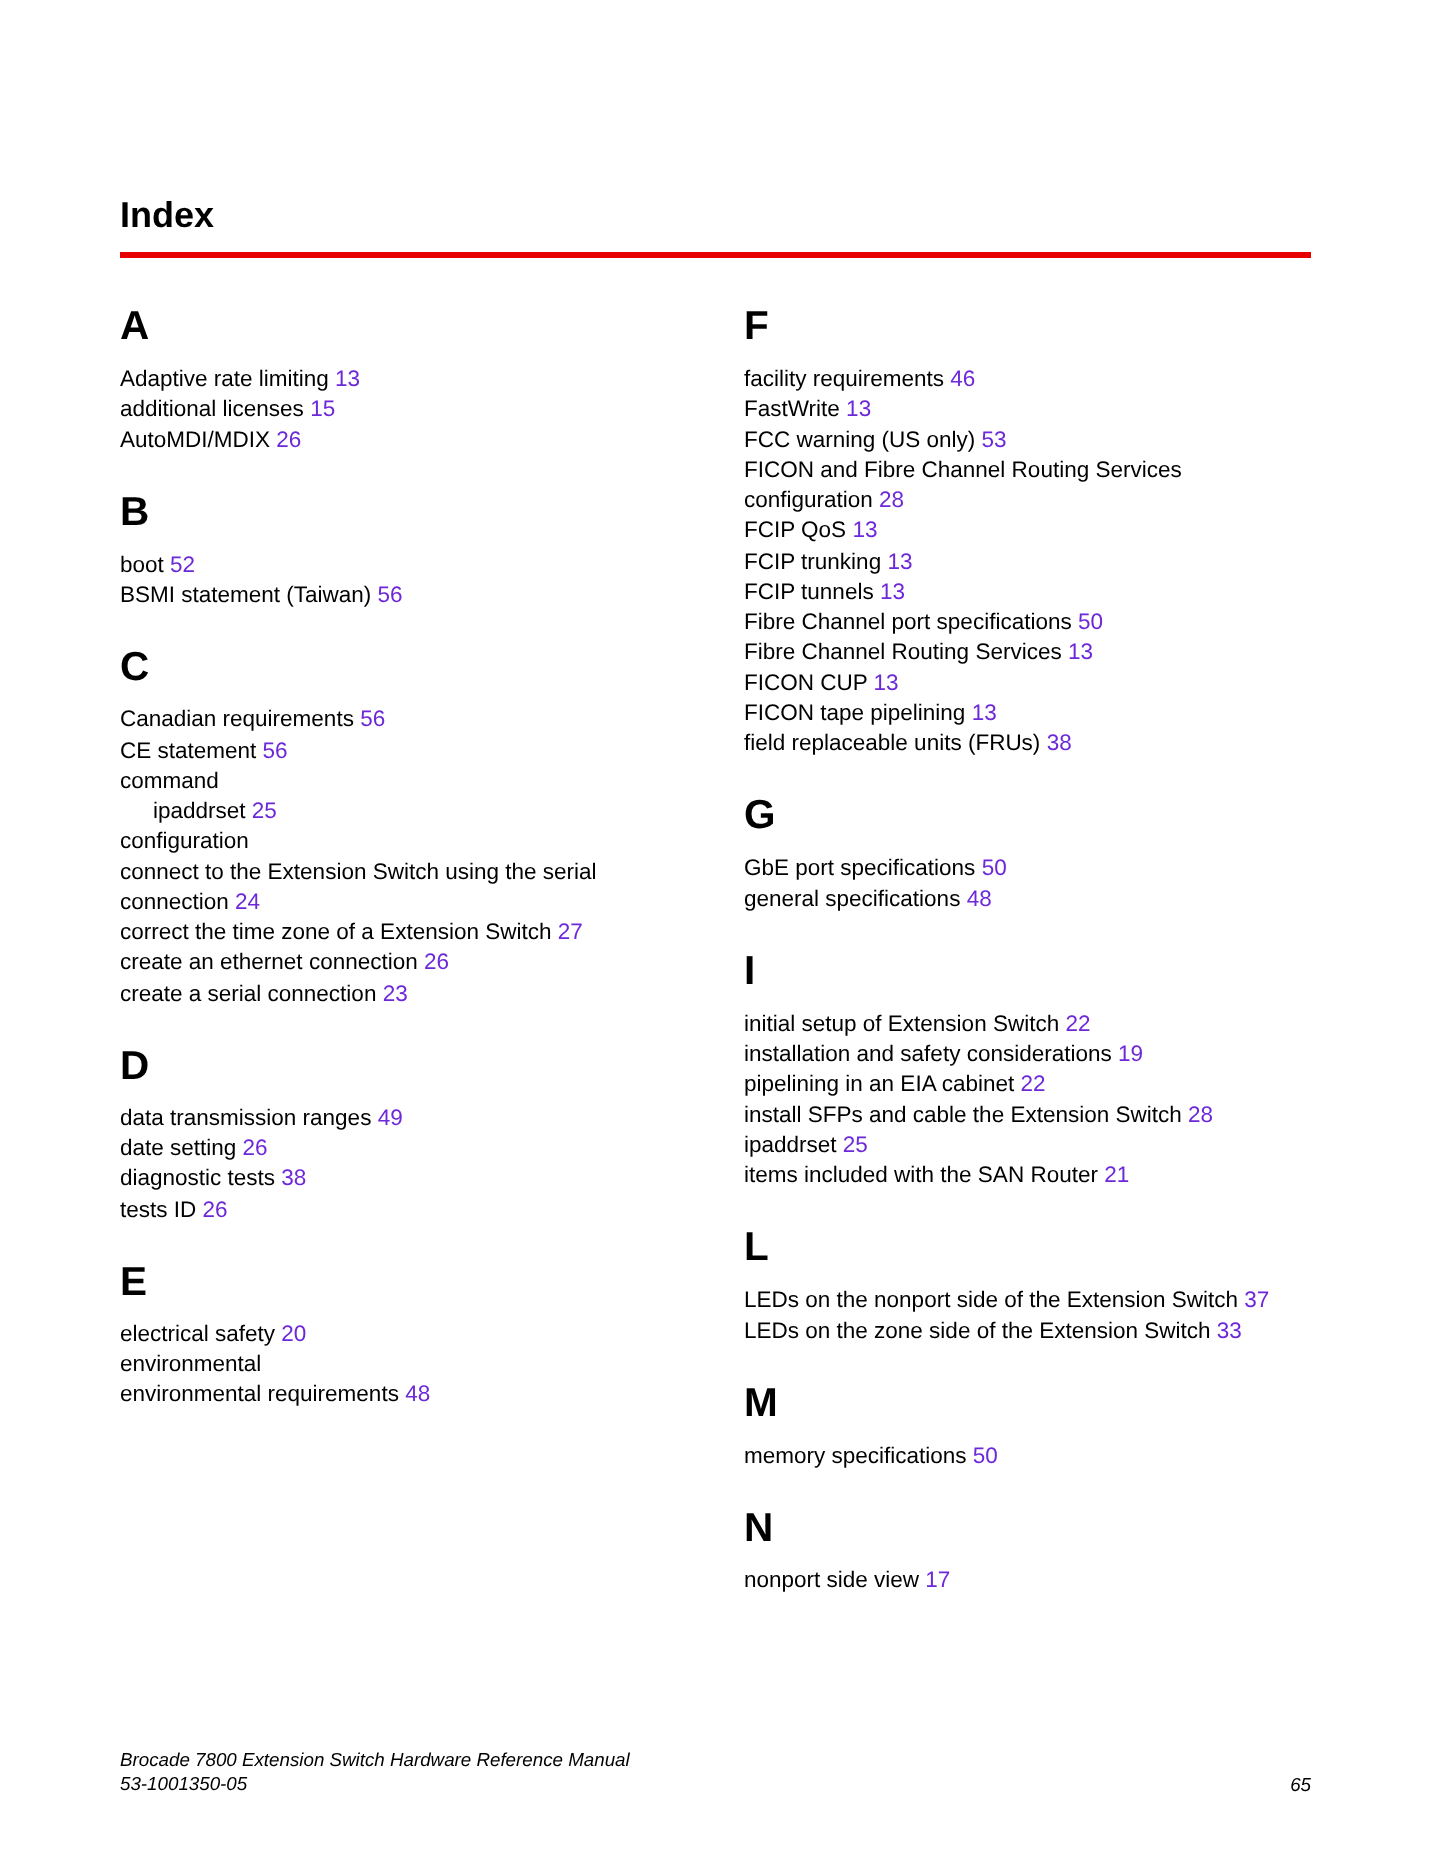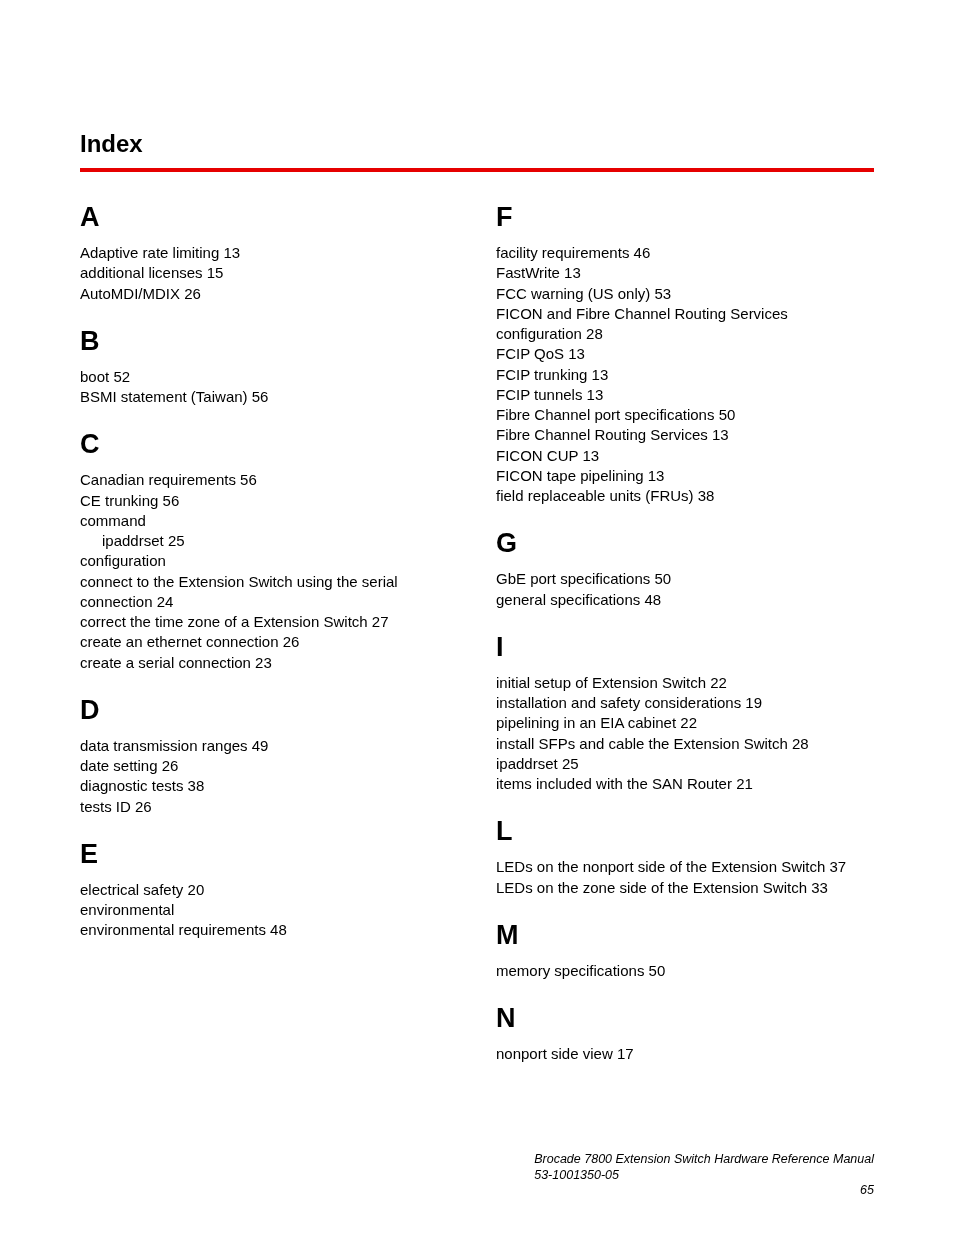--- a/index.html
+++ b/index.html
@@ -46,33 +46,32 @@
     font-size: 15px;
     line-height: 1.35;
   }
   .entry {
     margin: 0;
   }
   .sub {
     padding-left: 22px;
   }
   .pg {
-    color: #000000;
+    color: #6d28d9;
   }
   .footer {
     position: absolute;
     bottom: 38px;
     left: 80px;
     right: 80px;
     display: flex;
     justify-content: space-between;
     align-items: flex-end;
     font-size: 12.5px;
     font-style: italic;
-    flex-direction: column;
   }
   .footer-left {
     line-height: 1.3;
   }
   .footer-right {
     font-style: italic;
   }
 </style>
 </head>
 <body>
@@ -90,21 +89,21 @@
           <div class="entry"><span>AutoMDI/MDIX </span><span class="pg">26</span></div>
         </div>
         <div class="letter">B</div>
         <div class="entries">
           <div class="entry"><span>boot </span><span class="pg">52</span></div>
           <div class="entry"><span>BSMI statement (Taiwan) </span><span class="pg">56</span></div>
         </div>
         <div class="letter">C</div>
         <div class="entries">
           <div class="entry"><span>Canadian requirements </span><span class="pg">56</span></div>
-          <div class="entry"><span>CE trunking </span><span class="pg">56</span></div>
+          <div class="entry"><span>CE statement </span><span class="pg">56</span></div>
           <div class="entry"><span>command</span></div>
           <div class="entry sub"><span>ipaddrset </span><span class="pg">25</span></div>
           <div class="entry"><span>configuration</span></div>
           <div class="entry"><span>connect to the Extension Switch using the serial connection </span><span class="pg">24</span></div>
           <div class="entry"><span>correct the time zone of a Extension Switch </span><span class="pg">27</span></div>
           <div class="entry"><span>create an ethernet connection </span><span class="pg">26</span></div>
           <div class="entry"><span>create a serial connection </span><span class="pg">23</span></div>
         </div>
         <div class="letter">D</div>
         <div class="entries">

